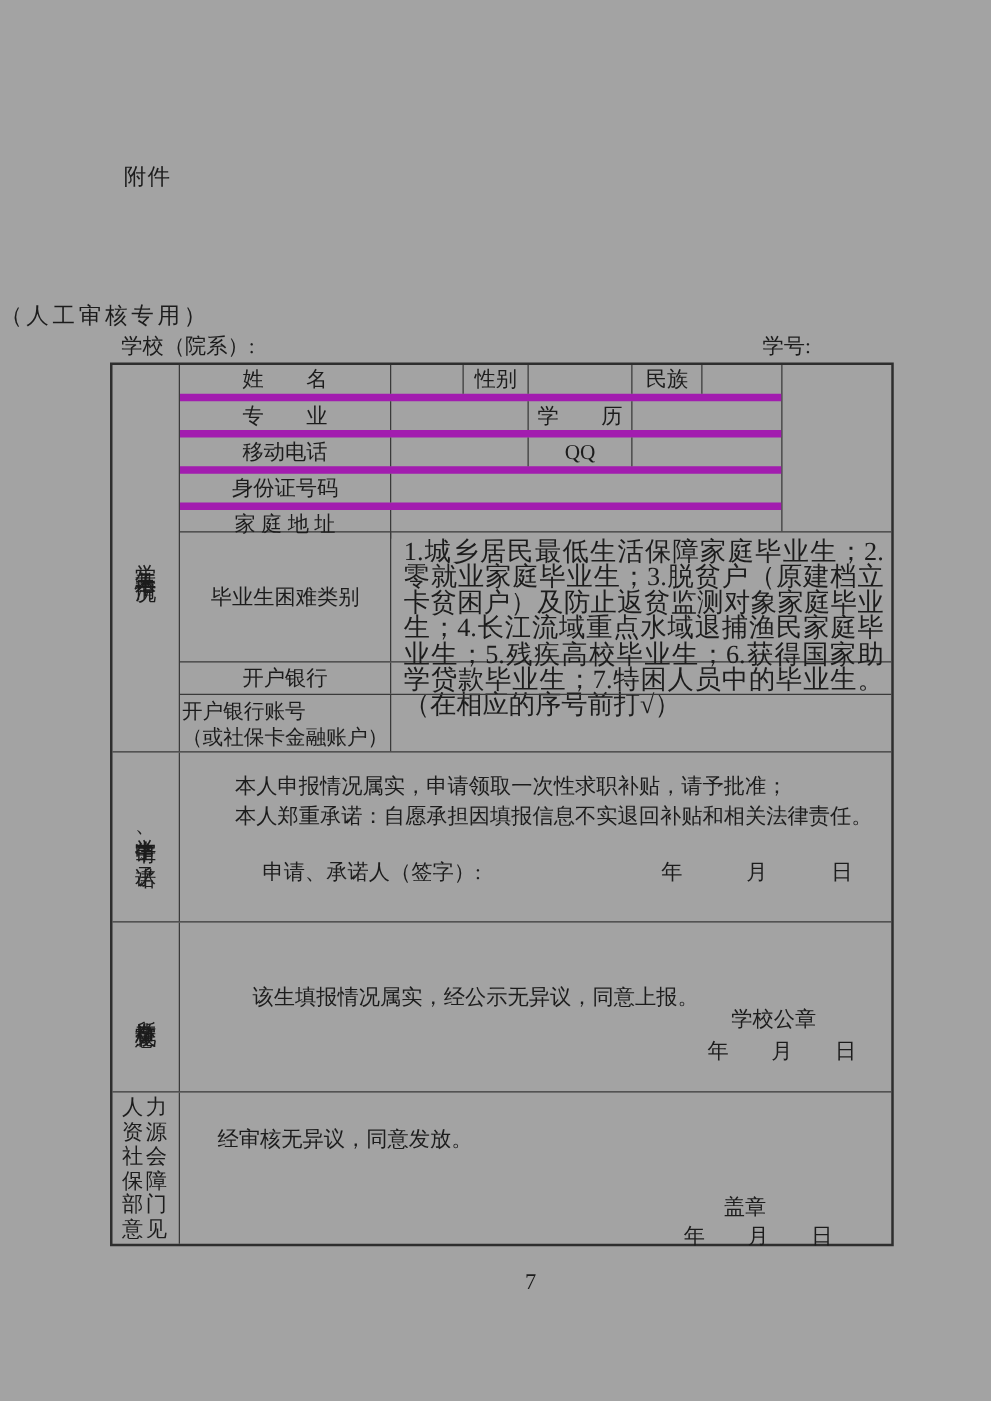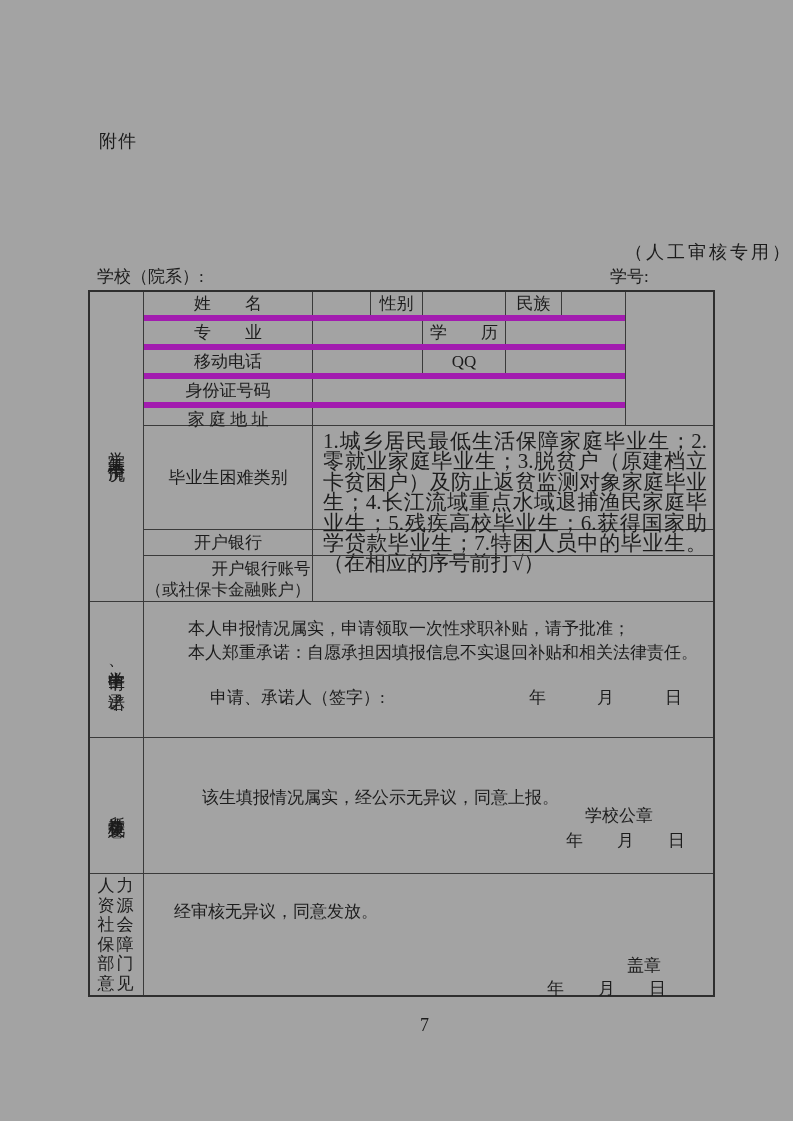--- a/index.html
+++ b/index.html
@@ -6,21 +6,21 @@
   .page {
     position:relative; width:793px; height:1121px; background:#a3a3a3;
     font-family:"Liberation Serif","DejaVu Serif",serif; color:#1c1c1c;
     overflow:hidden;
   }
   .attachment { position:absolute; left:99px; top:129px; font-size:18px; letter-spacing:1px; }
   .doc-title {
     position:absolute; left:0; right:0; top:170px; margin:0; text-align:center;
     font-size:28px; font-weight:bold; letter-spacing:1px;
   }
-  .doc-subtitle { position:absolute; left:0; right:0; top:240px; text-align:right; font-size:18px; letter-spacing:3px; }
+  .doc-subtitle { position:absolute; left:0; right:0; top:240px; text-align:left; font-size:18px; letter-spacing:3px; }
   .school-label { position:absolute; left:97px; top:265px; font-size:17px; }
   .studentno-label { position:absolute; left:610px; top:265px; font-size:17px; }
 
   .form-table {
     position:absolute; left:88px; top:290px; width:627px; height:707px;
     border:2px solid #2e2e2e; box-sizing:border-box;
     display:flex; flex-direction:column;
   }
   .band { display:flex; border-bottom:1px solid #3a3a3a; box-sizing:border-box; }
   .band:last-child { border-bottom:none; }
@@ -56,31 +56,31 @@
     text-align:center; font-size:17px; line-height:25px; white-space:pre-line;
   }
   .row-fixed { display:flex; border-bottom:1px solid #3a3a3a; box-sizing:border-box; }
   .row-difficulty { height:104px; }
   .row-bank { height:26px; }
   .row-account { flex:1; border-bottom:none; }
   .difficulty-text {
     flex:1; font-size:21px; line-height:20.4px; padding:5px 6px 0 10px;
     box-sizing:border-box; text-align:justify;
   }
-  .two-line { white-space:pre-line; text-align:right; line-height:21px; font-size:16.5px; }
+  .two-line { white-space:pre-line; text-align:left; line-height:21px; font-size:16.5px; }
 
   .pos { position:absolute; font-size:17px; white-space:nowrap; }
   .apply-lines { left:44px; top:15px; line-height:24px; white-space:normal; width:540px; }
   .apply-signer { left:66px; top:84px; }
   .apply-date { left:385px; top:84px; }
   .school-statement { left:30px; top:48px; }
   .school-seal { left:413px; top:66px; }
   .school-date { left:394px; top:91px; }
   .hr-statement { left:30px; top:26px; }
-  .hr-seal { left:435px; top:80px;margin-left:48px; }
+  .hr-seal { left:435px; top:80px; }
   .hr-date { left:403px; top:103px; }
 
   .page-number { position:absolute; left:420px; top:1015px; font-size:18px; }
 </style>
 </head>
 <body>
 
 <div class="page">
 
   <div class="attachment">附件</div>

